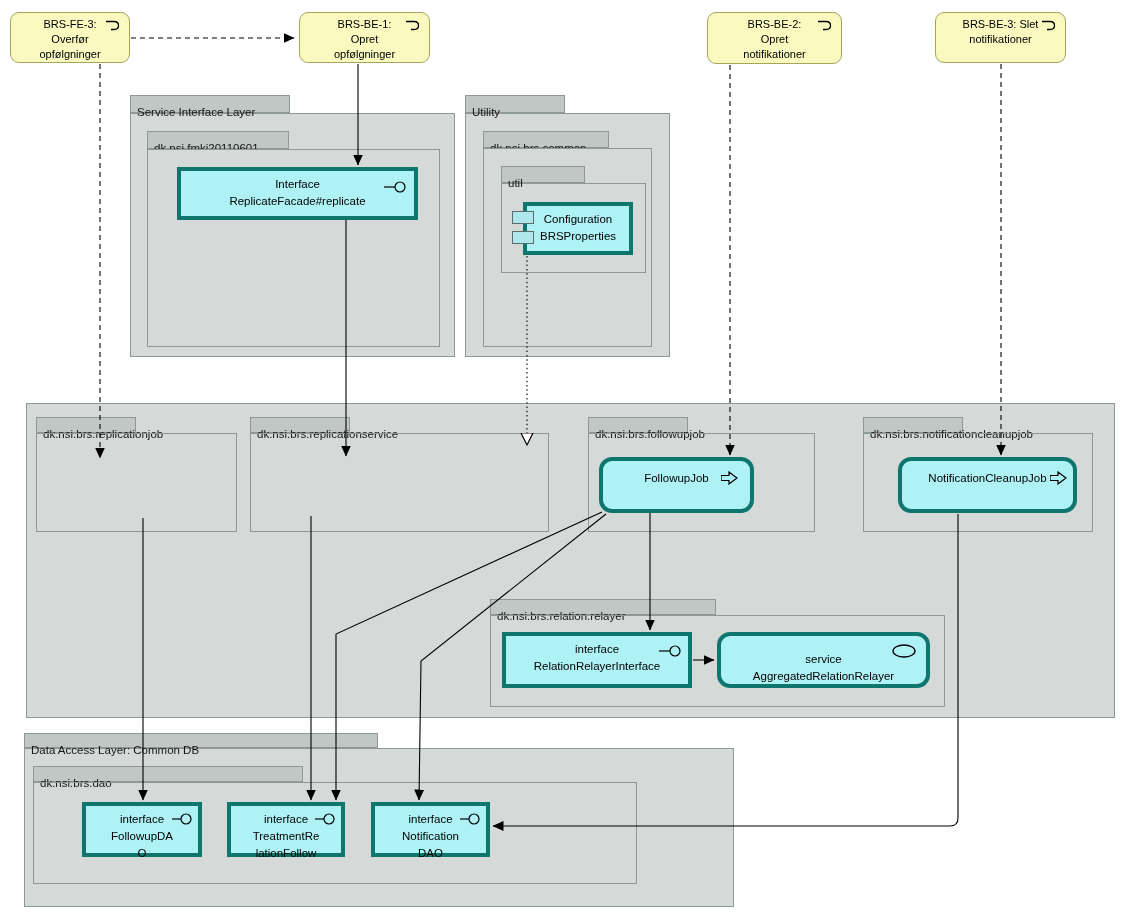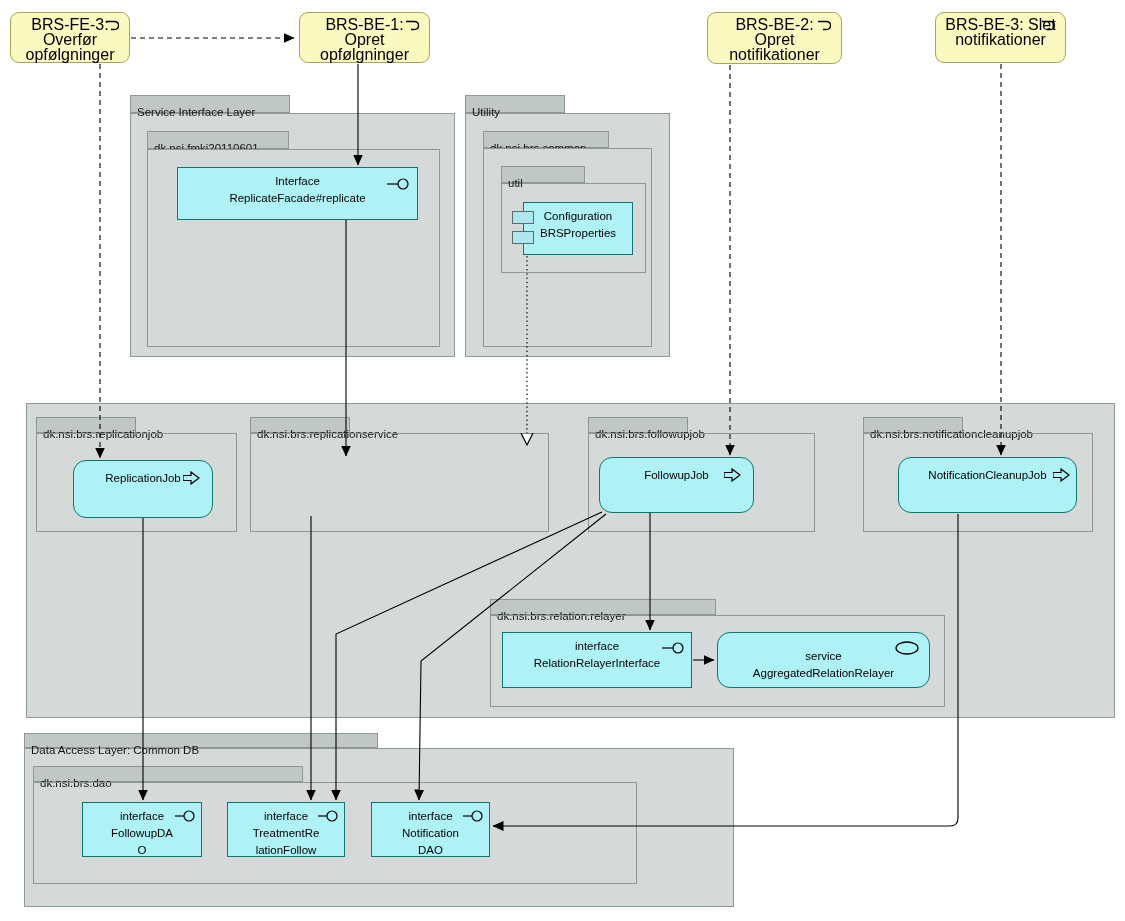--- a/index.html
+++ b/index.html
@@ -1,26 +1,26 @@
 <!DOCTYPE html>
 <html><head>
 <meta charset="utf-8">
 <style>
   html,body{margin:0;padding:0;background:#fff;}
   #canvas{position:relative;width:1125px;height:921px;background:#fff;overflow:hidden;
           font-family:"Liberation Sans","DejaVu Sans",sans-serif;color:#000;}
   .ptab{position:absolute;background:#c1c7c5;border:1px solid #8f9994;box-sizing:border-box;
         font-size:11.5px;line-height:15px;padding:9px 0 0 6px;white-space:nowrap;color:#141414;z-index:2;}
   .pbody{position:absolute;background:#d5dad8;border:1px solid #8f9994;box-sizing:border-box;z-index:1;}
-  .node{position:absolute;background:#aff2f5;border:1px solid #0f766e;box-sizing:border-box;
+  .node{position:absolute;background:#aff2f5;border:4px solid #0f766e;box-sizing:border-box;
         text-align:center;font-size:11.5px;line-height:17px;z-index:3;}
   .rect{padding-top:5px;}
   .round{border-radius:13px;padding-top:9px;}
   .uc{position:absolute;background:#f9f9c0;border:1.5px solid #a6a65a;border-radius:9px;box-sizing:border-box;
-      text-align:center;font-size:16px;line-height:15px;padding-top:4px;z-index:3;}
+      text-align:center;font-size:11px;line-height:15px;padding-top:4px;z-index:3;}
   .icon{position:absolute;line-height:0;}
   .ctab{position:absolute;background:#aee8ec;border:1px solid #5b6c6d;box-sizing:border-box;z-index:4;}
   svg.edges{position:absolute;left:0;top:0;z-index:10;pointer-events:none;}
   .e{fill:none;stroke:#000;stroke-width:1.1;}
   .dashed{stroke-dasharray:5,4;}
   .dotted{stroke-dasharray:1.5,2.8;}
 </style>
 </head>
 <body>
 
@@ -64,26 +64,20 @@
         </svg></span>
   </div>
 
   <div class="node rect" style="left:523px;top:202px;width:110px;height:53px">
     <div>Configuration</div>
     <div>BRSProperties</div>
   </div>
   <div class="ctab" style="left:512px;top:211px;width:22px;height:13px"></div>
   <div class="ctab" style="left:512px;top:231px;width:22px;height:13px"></div>
 
-  <div class="node round" style="left:73px;top:460px;width:140px;height:58px">
-    <div>ReplicationJob</div>
-    <span class="icon" style="right:12px;top:10px"><svg width="17" height="14">
-          <path d="M0,4.5 H8 V1 L16,7 L8,13 V9.5 H0 Z" fill="none" stroke="#000" stroke-width="1.2"></path>
-        </svg></span>
-  </div>
 
 
   <div class="node round" style="left:599px;top:457px;width:155px;height:56px">
     <div>FollowupJob</div>
     <span class="icon" style="right:12px;top:10px"><svg width="17" height="14">
           <path d="M0,4.5 H8 V1 L16,7 L8,13 V9.5 H0 Z" fill="none" stroke="#000" stroke-width="1.2"></path>
         </svg></span>
   </div>
 
   <div class="node round" style="left:898px;top:457px;width:179px;height:56px">

